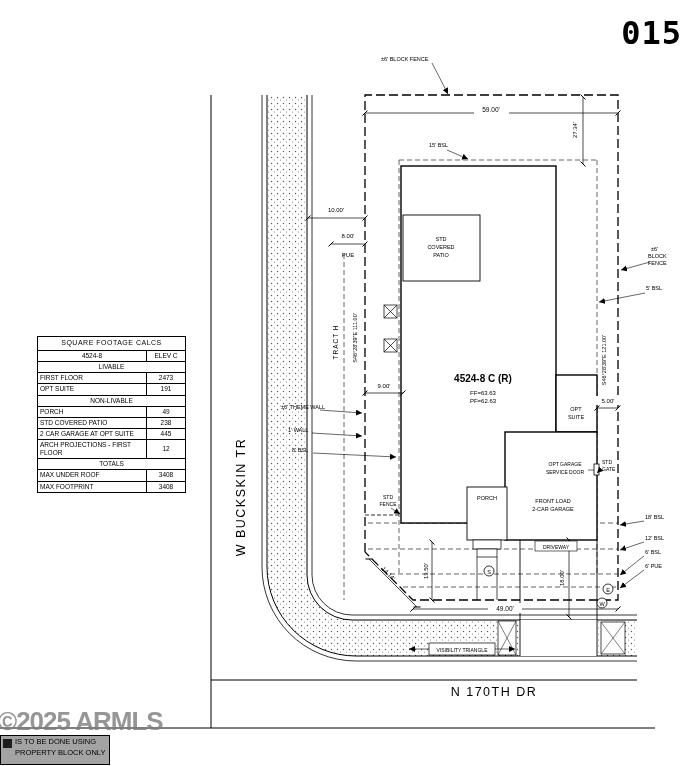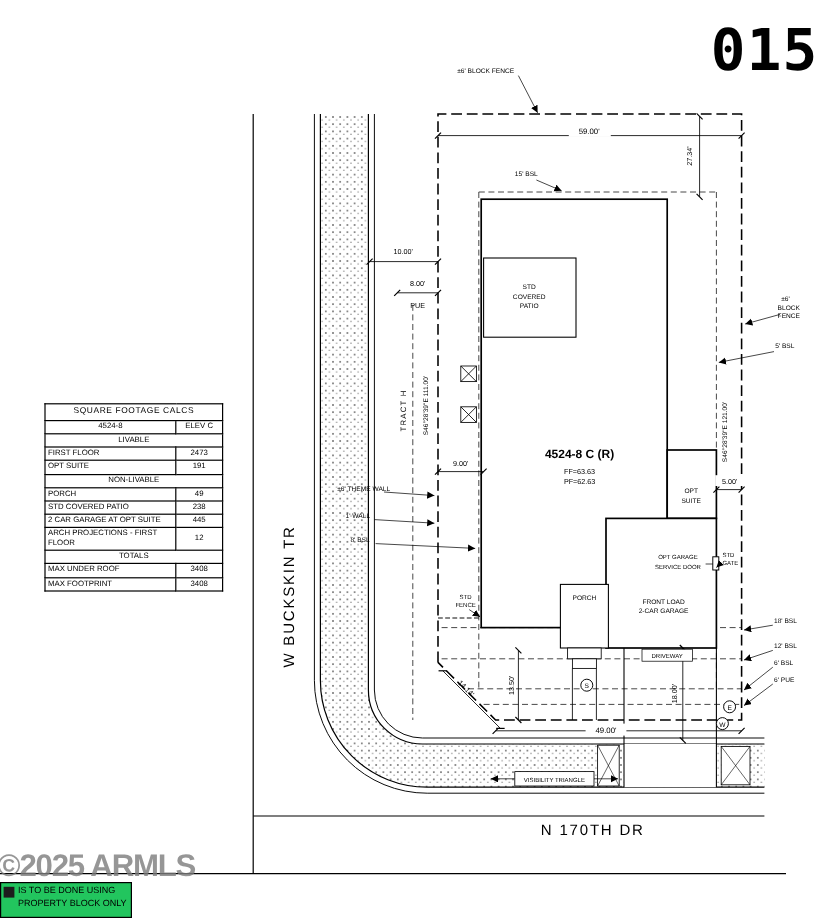--- a/index.html
+++ b/index.html
@@ -12,25 +12,25 @@
   #sqft td{border:1px solid #000;font-size:6.5px;line-height:1.25;padding:1px 2px;vertical-align:middle;}
   #sqft td.ttl{font-size:7px;text-align:center;letter-spacing:.5px;height:11px;}
   #sqft td.sec{text-align:center;}
   #sqft td.lbl{width:104px;}
   #sqft td.val{width:34px;text-align:center;}
   
   #wm{position:absolute;left:-2px;top:706px;font-size:26px;font-weight:bold;
       color:#7d7d7d;opacity:.8;letter-spacing:-1px;white-space:nowrap;}
   
   #note{position:absolute;left:0;top:735px;width:110px;height:30px;border:1px solid #000;
-        background:#22c55e;font-size:7.5px;line-height:1.45;padding:1px 2px 0 14px;box-sizing:border-box;}
+        background:#a3a3a3;font-size:7.5px;line-height:1.45;padding:1px 2px 0 14px;box-sizing:border-box;}
   #note .sq{position:absolute;left:2px;top:3px;width:9px;height:9px;background:#1d1d1d;}
   
   #sheetno{position:absolute;right:10px;top:14px;font-family:"DejaVu Sans Mono",monospace;
-           font-weight:bold;font-size:48px;letter-spacing:1px;}
+           font-weight:bold;font-size:32px;letter-spacing:1px;}
 </style>
 </head>
 <body>
 
 <div id="stage">
 
 <svg width="692" height="766" viewBox="0 0 692 766">
   <defs>
     <pattern id="stip" width="6" height="6" patternUnits="userSpaceOnUse">
       <circle cx="1.5" cy="1.5" r="0.7" fill="#555"></circle>

